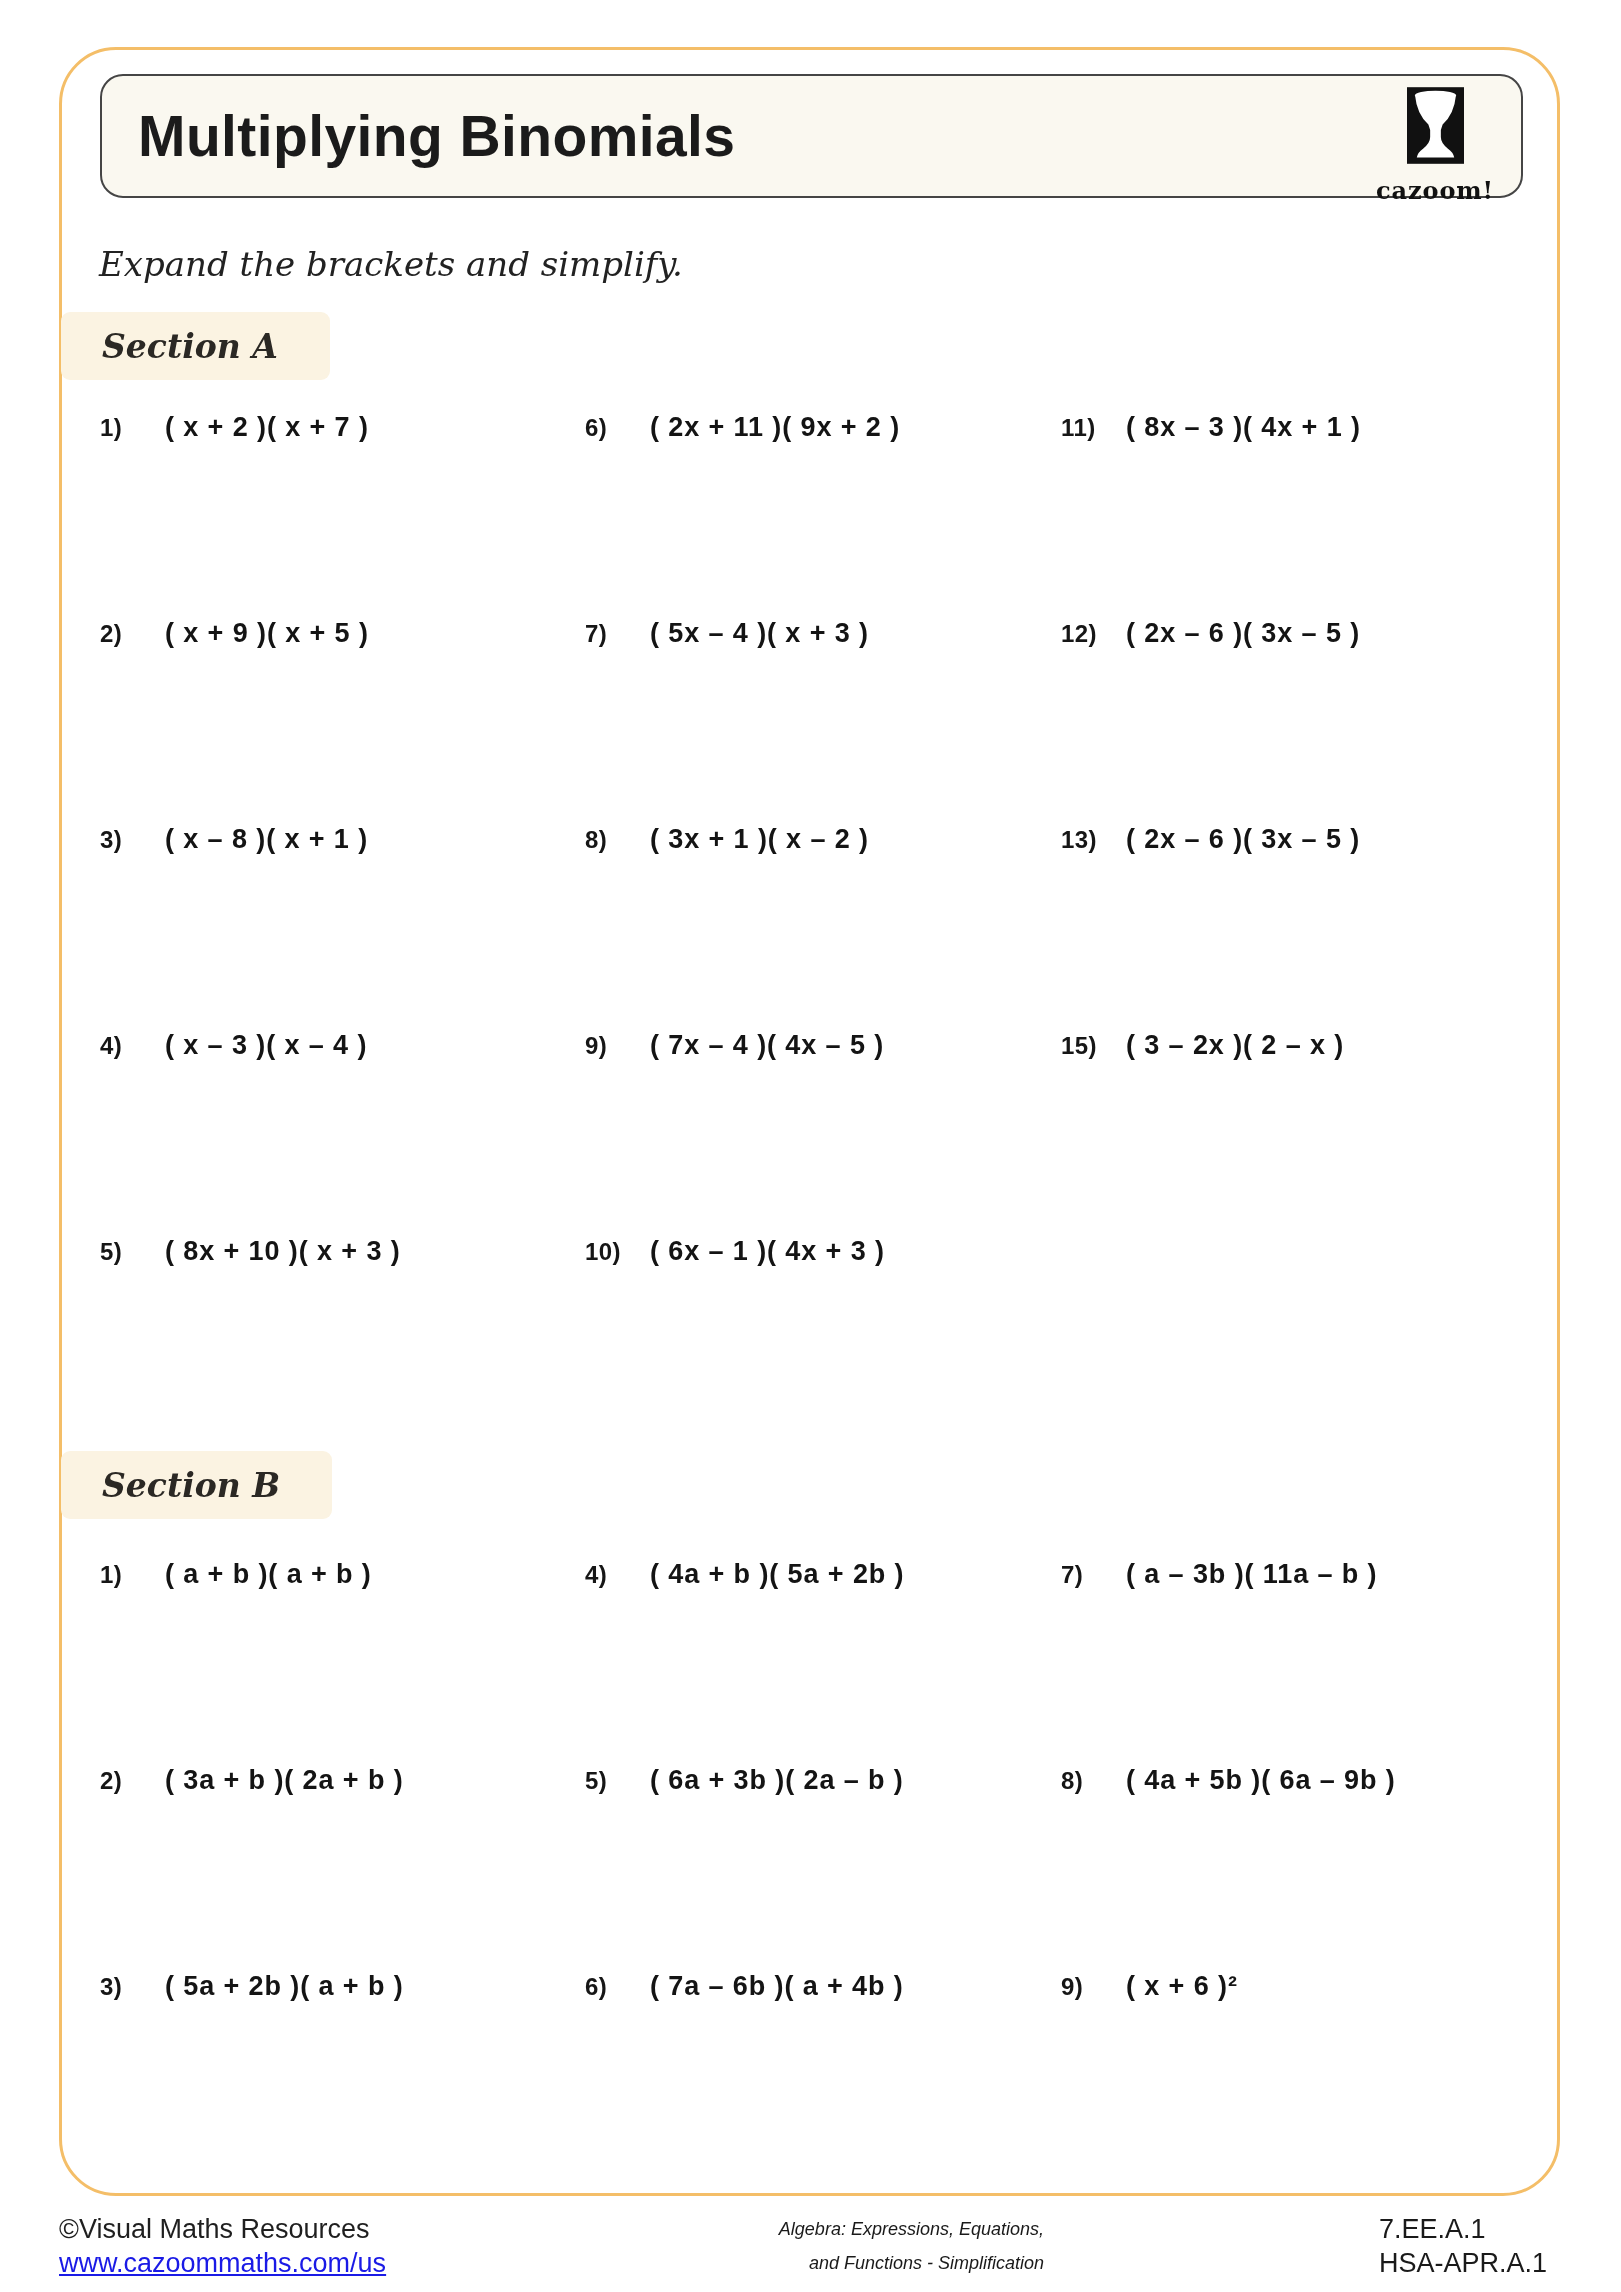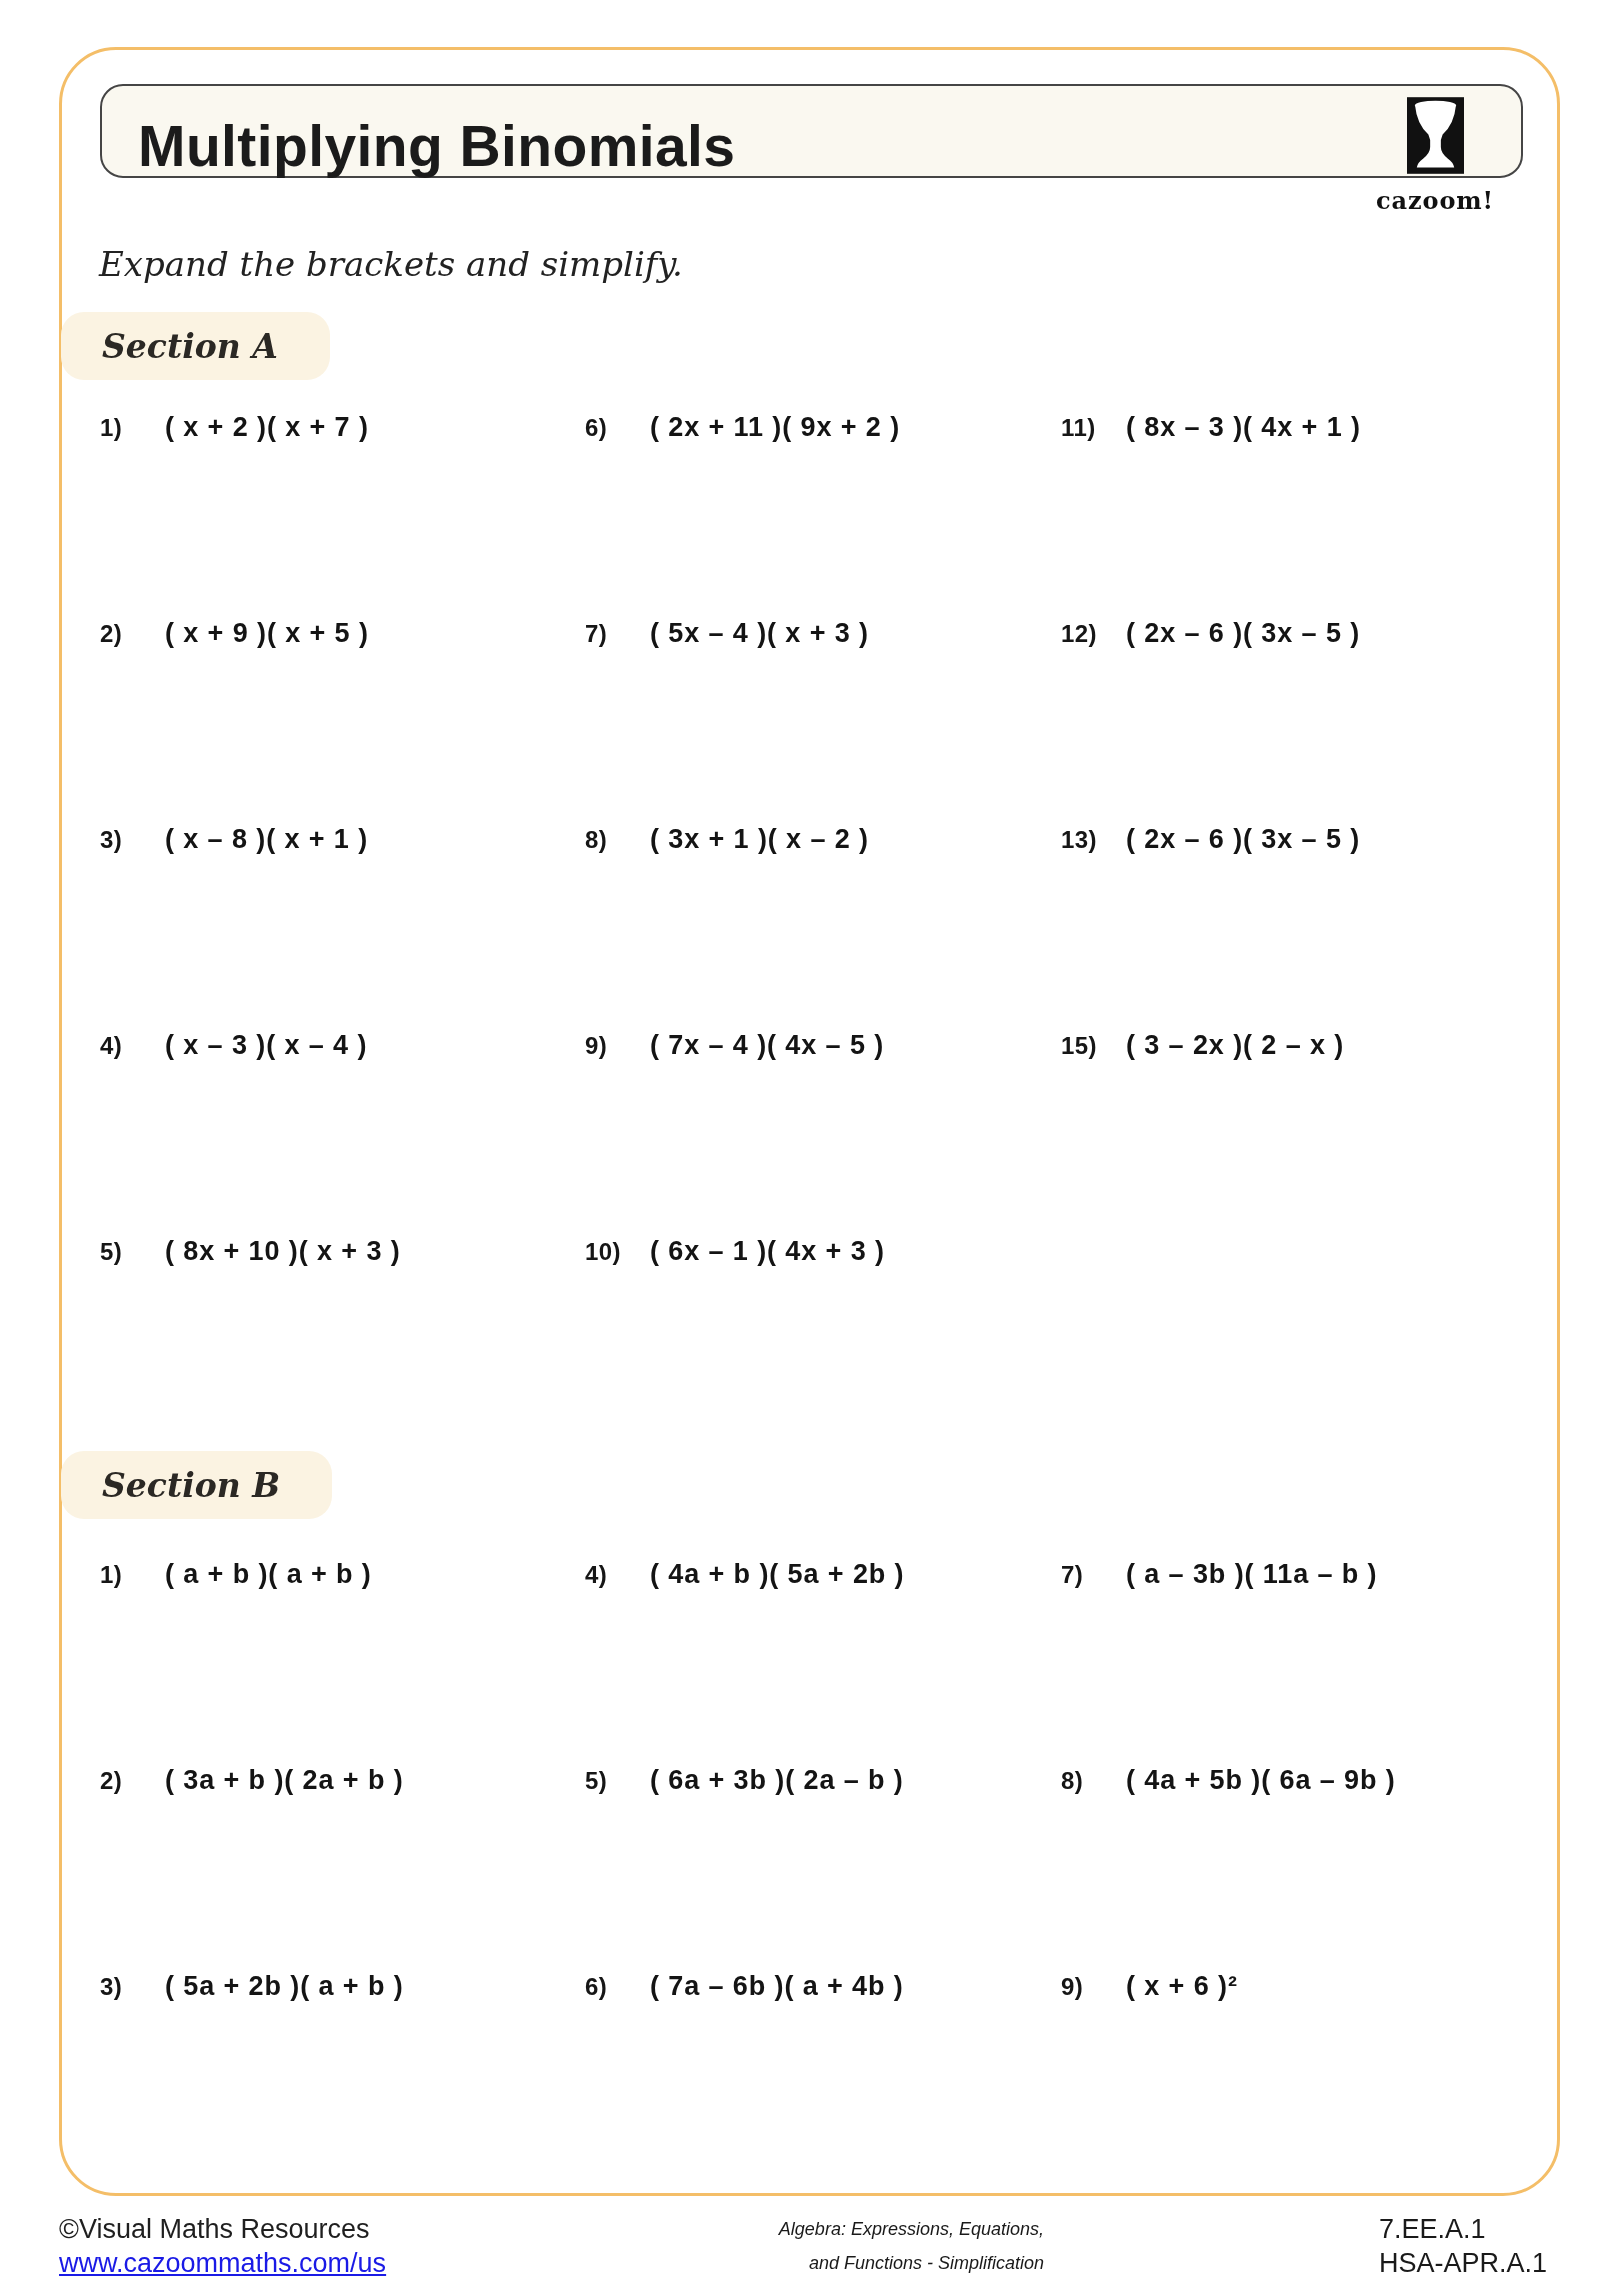--- a/index.html
+++ b/index.html
@@ -11,21 +11,21 @@
   
   .frame {
     position: absolute; left: 59px; top: 47px; width: 1501px; height: 2149px;
     border: 3.6px solid var(--frame-color, #F4BE68);
     border-radius: 57px;
     background: transparent;
   }
 
   
   .titlebar {
-    position: absolute; left: 100px; top: 84px; width: 1423px; height: 94px;
+    position: absolute; left: 100px; top: 74px; width: 1423px; height: 124px;
     background: var(--titlebar-bg, #FAF8F0);
     border: 2.7px solid #454545;
     border-radius: 23px;
   }
   .title {
     position: absolute; left: 36px; top: 0; height: 119px;
     display: flex; align-items: center;
     font-size: 57px; font-weight: 700; letter-spacing: 0.4px; color: #1b1b1b;
     font-family: "Liberation Sans", sans-serif;
   }
@@ -43,21 +43,21 @@
   .instruction {
     position: absolute; left: 99px; top: 244px;
     font-family: "DejaVu Serif", serif; font-style: italic;
     font-size: 34px; color: #222;
   }
 
   
   .section-pill {
     position: absolute; left: 61px; height: 68px;
     background: var(--pill-bg, #FBF3E2);
-    border-radius: 23px;
+    border-radius: 9px;
     display: flex; align-items: center;
     padding: 0 52px 0 41px;
     font-family: "DejaVu Serif", serif; font-style: italic; font-weight: 700;
     font-size: 33px; color: #2b2824;
   }
   .pill-a { top: 312px; }
   .pill-b { top: 1451px; }
 
   
   .problems {

